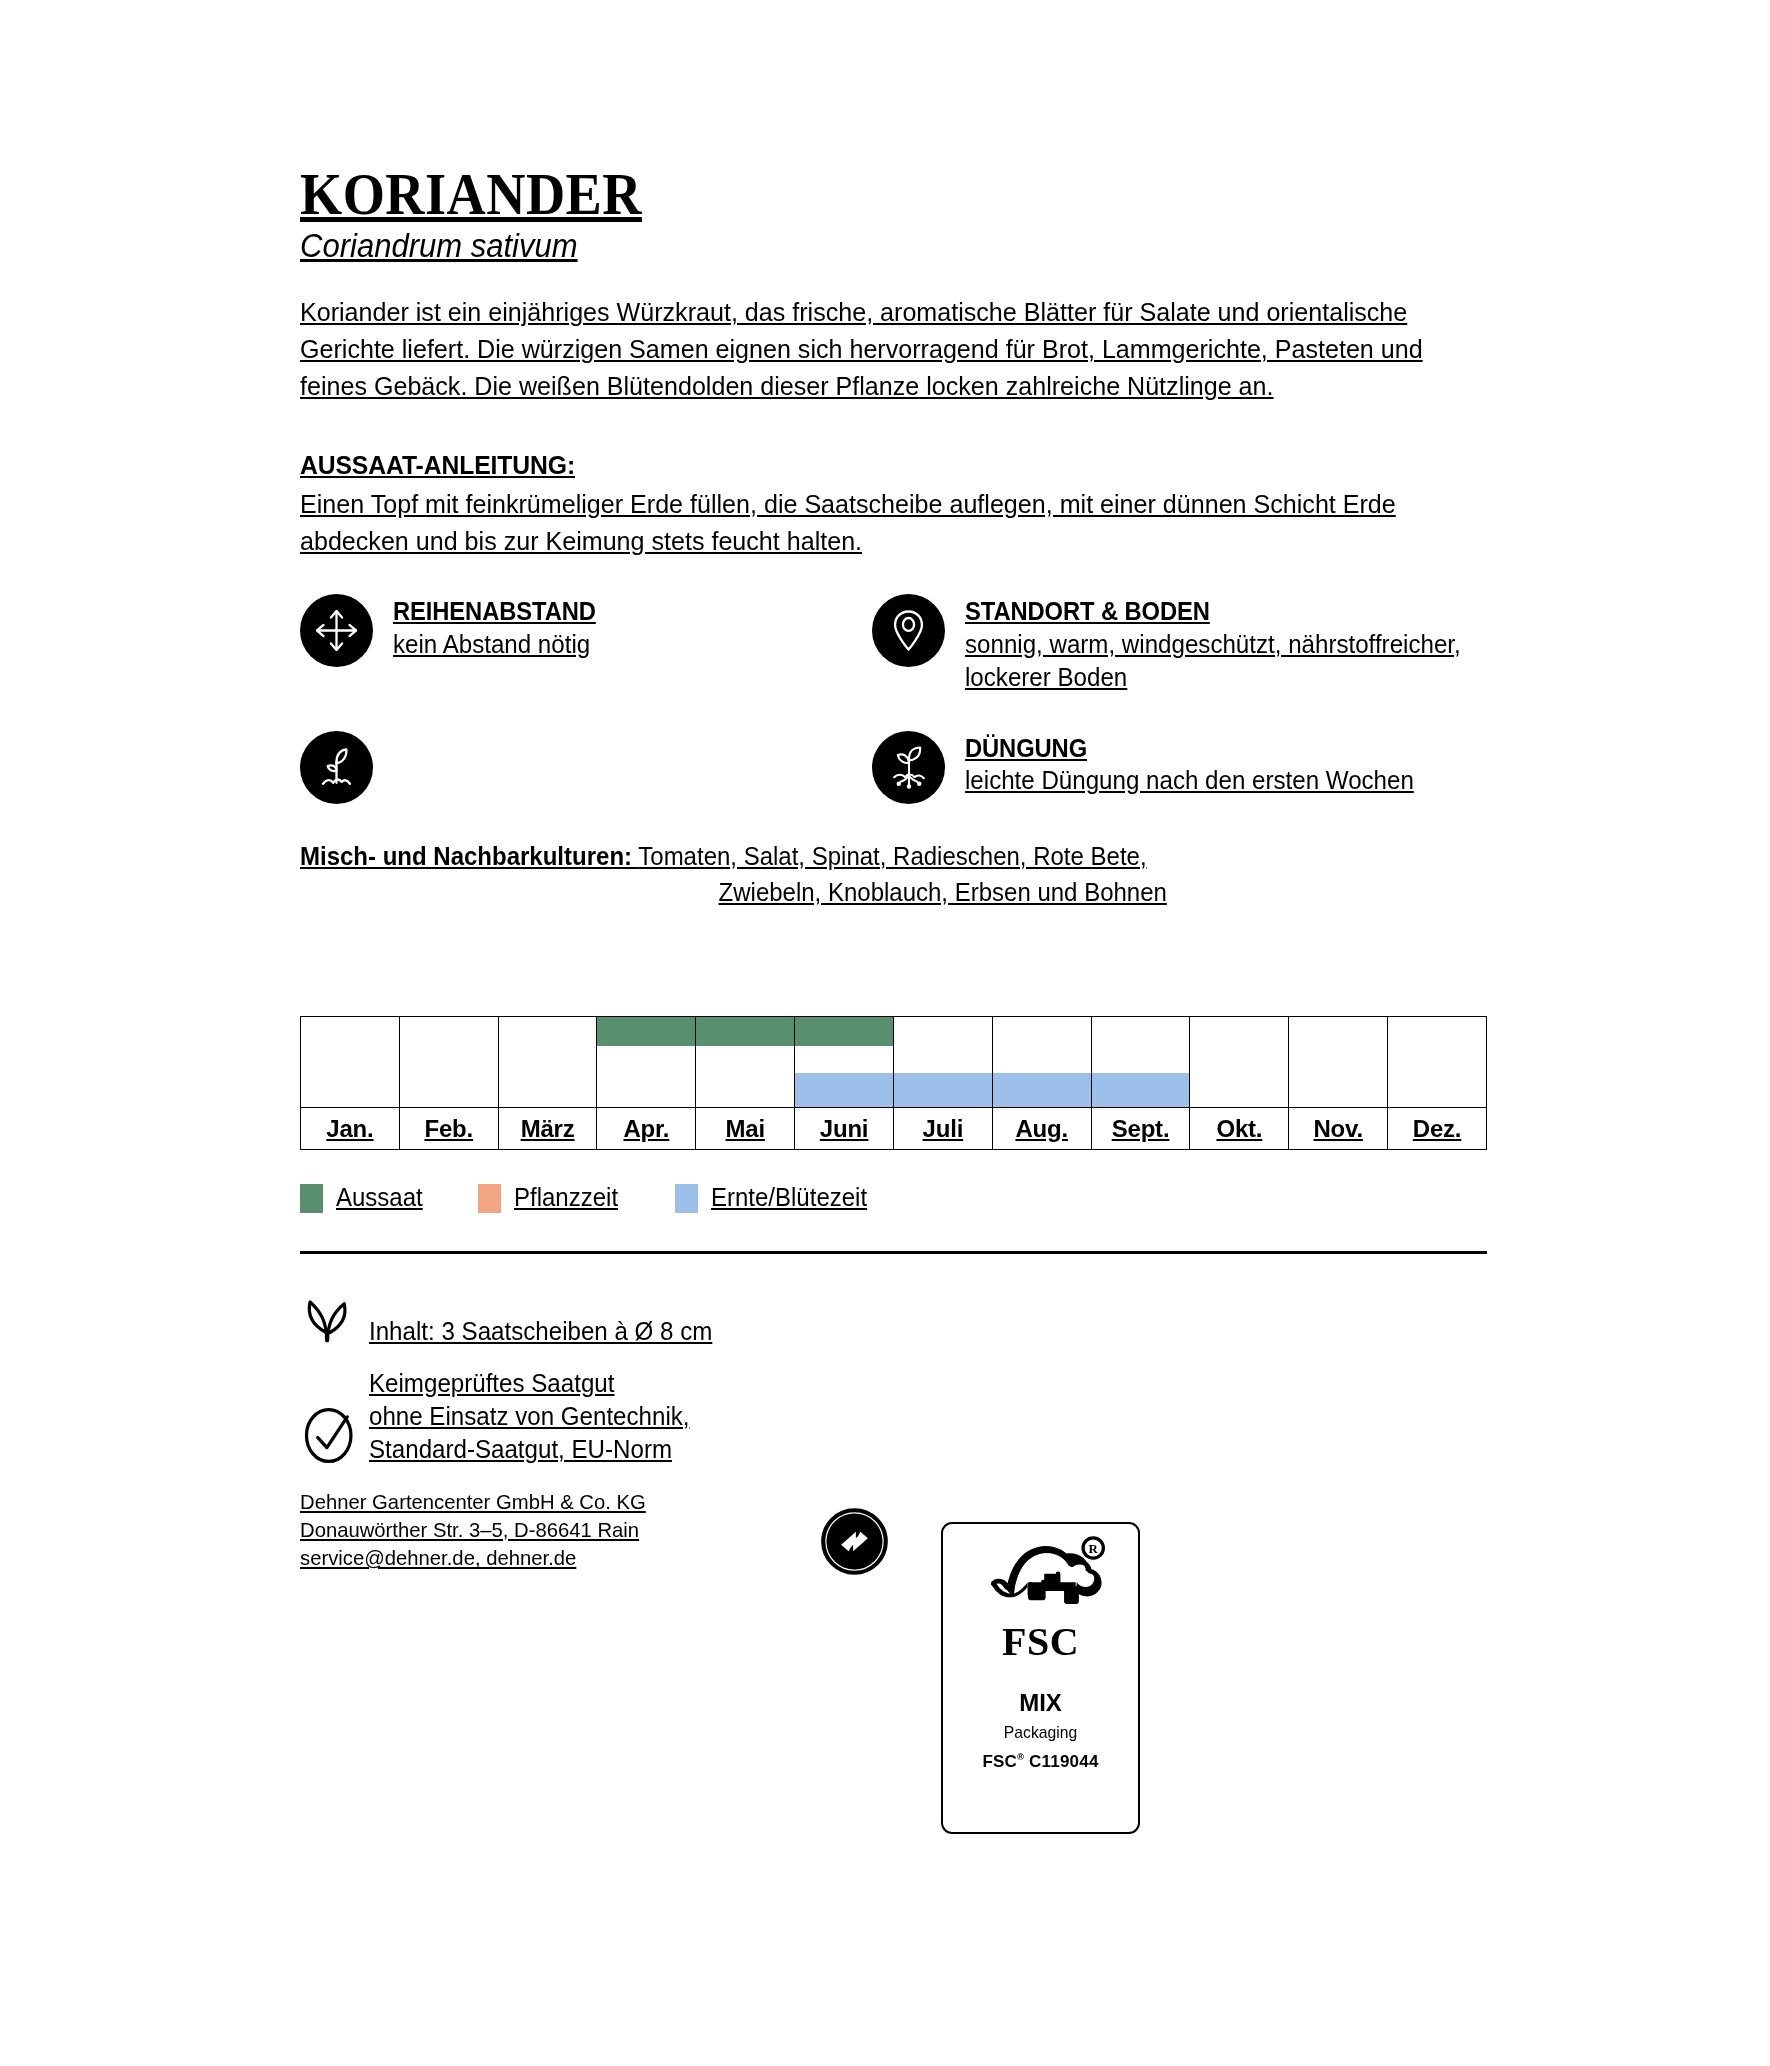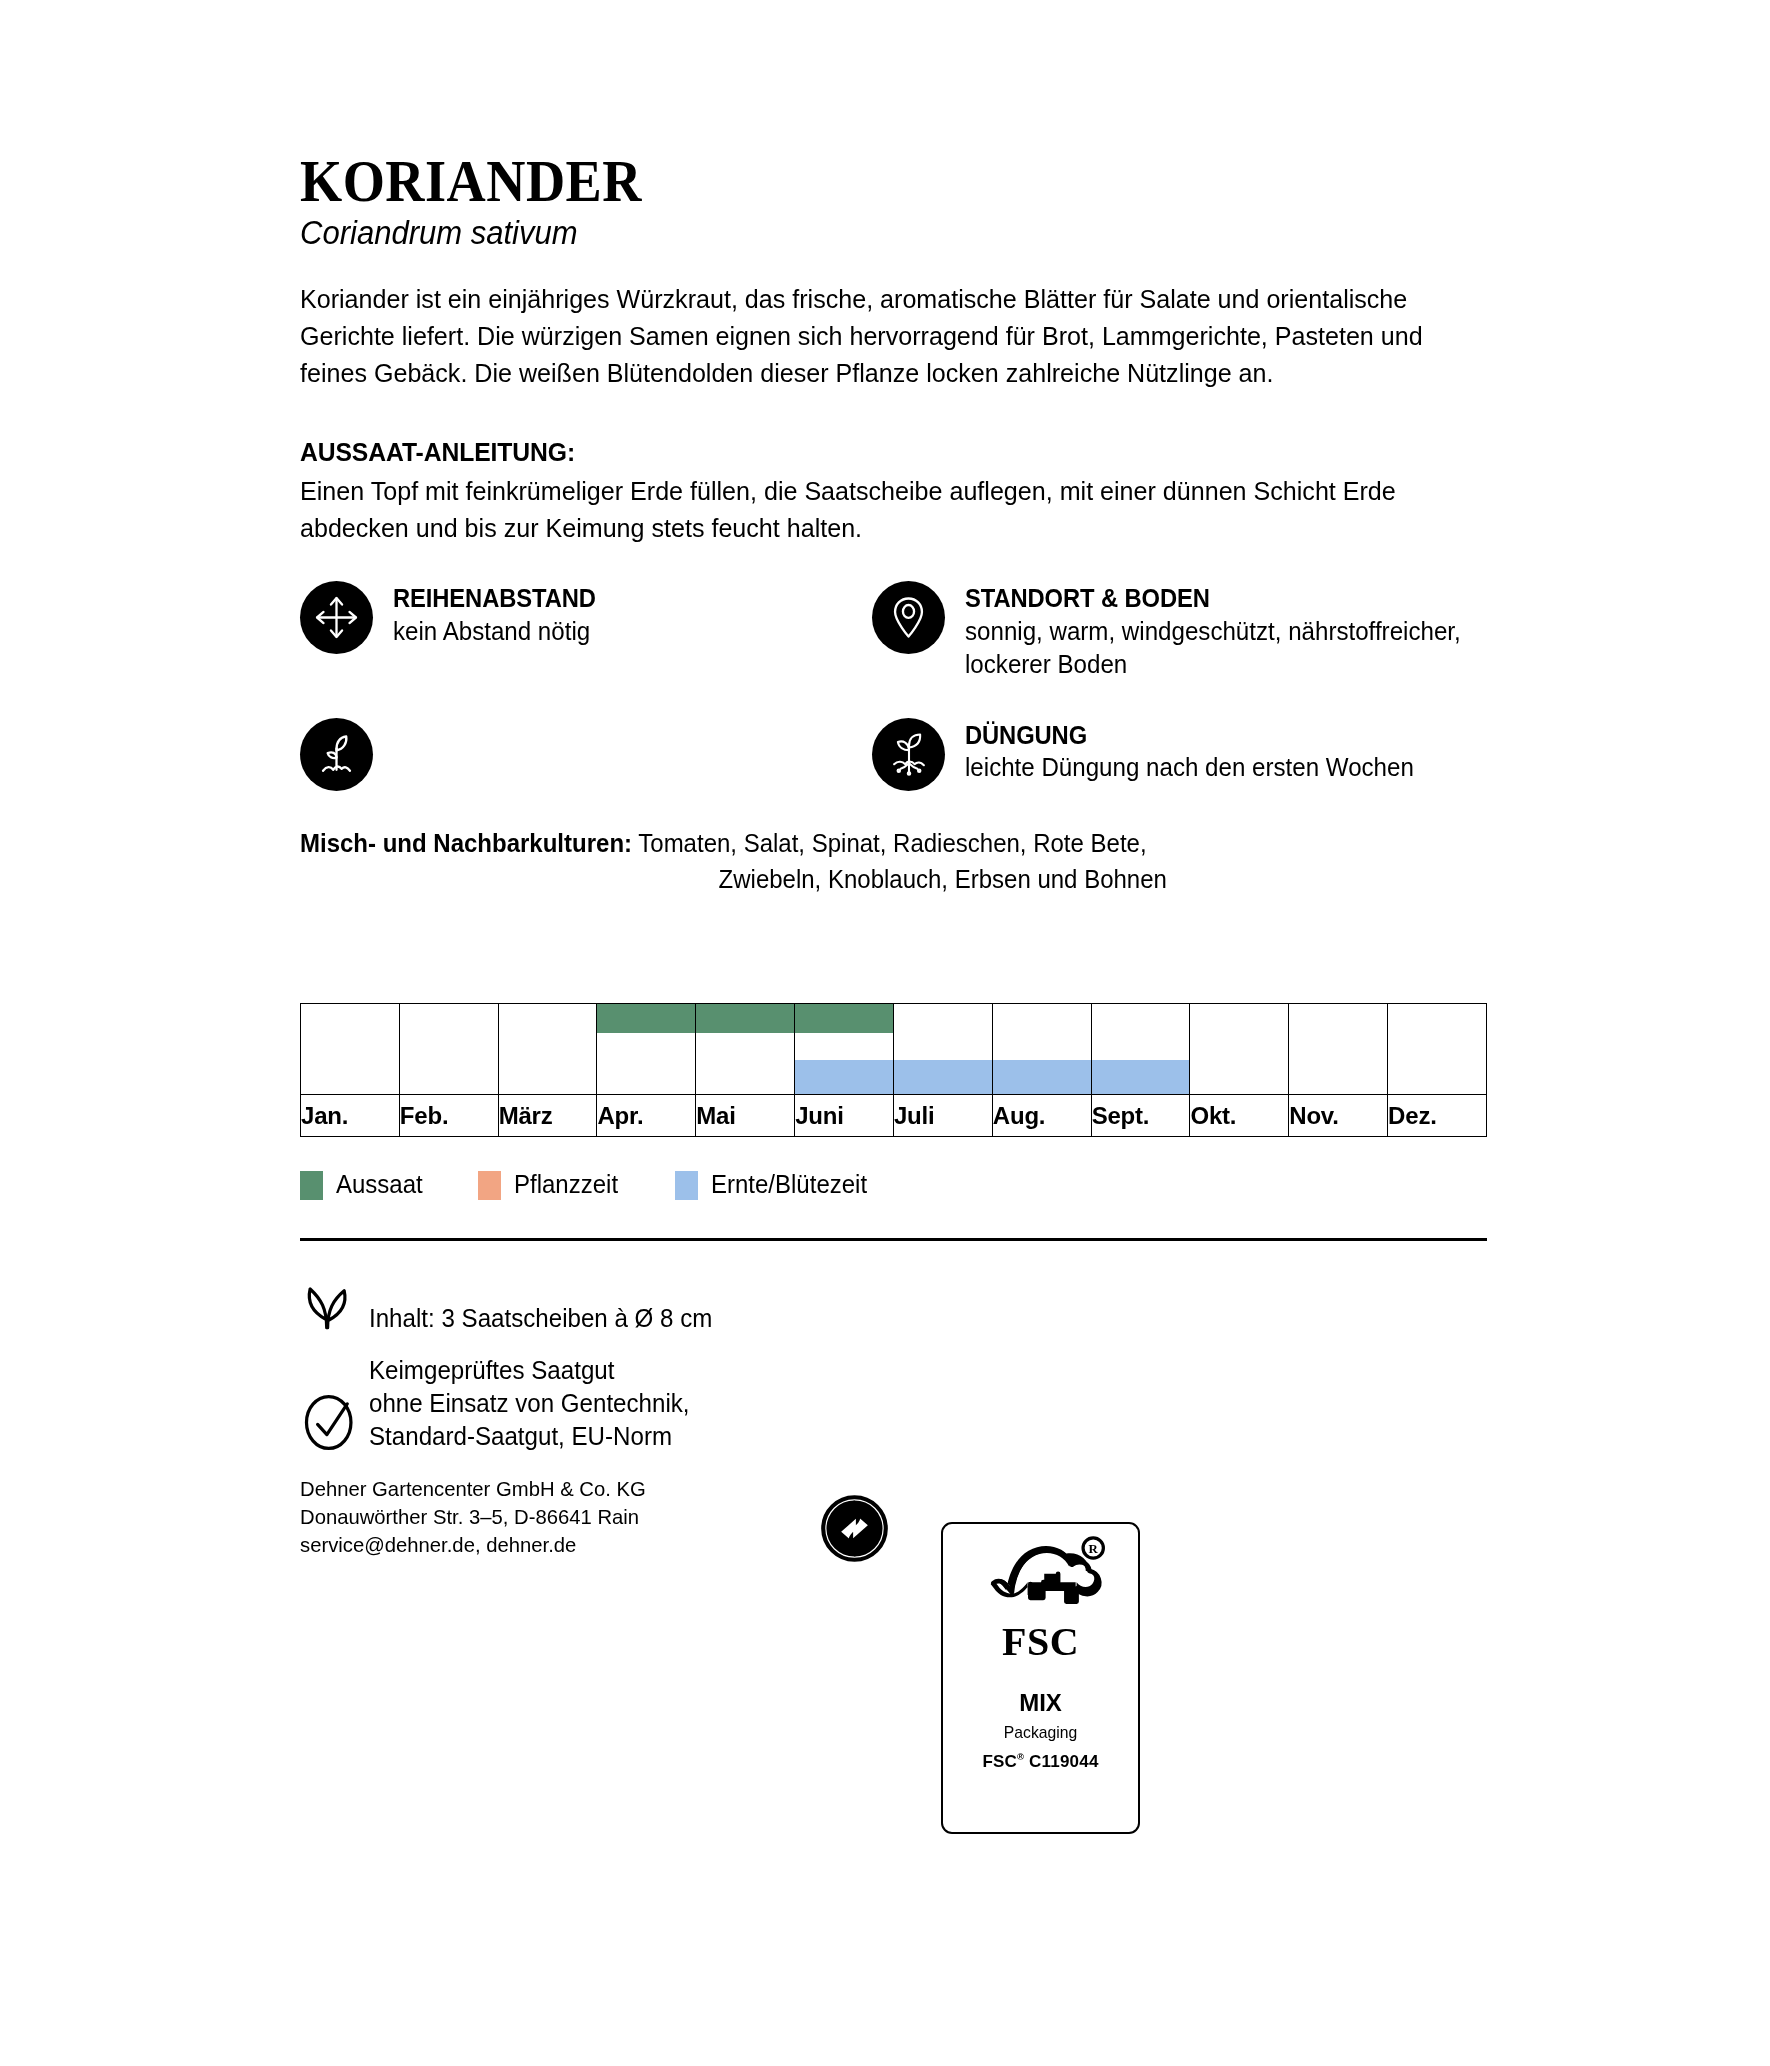--- a/index.html
+++ b/index.html
@@ -19,22 +19,23 @@
     position: relative;
     width: 1771px;
     height: 2066px;
     background: #ffffff;
     box-sizing: border-box;
   }
 
   .content {
     position: absolute;
     left: 300px;
-    top: 152px;
+    top: 165px;
     width: 1185px;
+    text-decoration: underline;
   }
 
   
   .title {
     font-family: "Liberation Serif", serif;
     font-weight: bold;
     font-size: 59px;
     line-height: 1.0;
     letter-spacing: 0.5px;
     margin: 0 0 1.8px 0;
@@ -154,21 +155,21 @@
     padding: 0;
     margin: 0;
   }
   table.calendar tr.bars td {
     height: 90px;
     vertical-align: top;
     position: relative;
   }
   table.calendar tr.labels td {
     height: 41px;
-    text-align: left;
+    text-align: center;
     font-size: 24px;
     font-weight: bold;
     line-height: 41px;
     letter-spacing: -0.2px;
   }
   .bar-sow {
     position: absolute;
     left: 0; right: 0; top: 0;
     height: 29px;
   }

